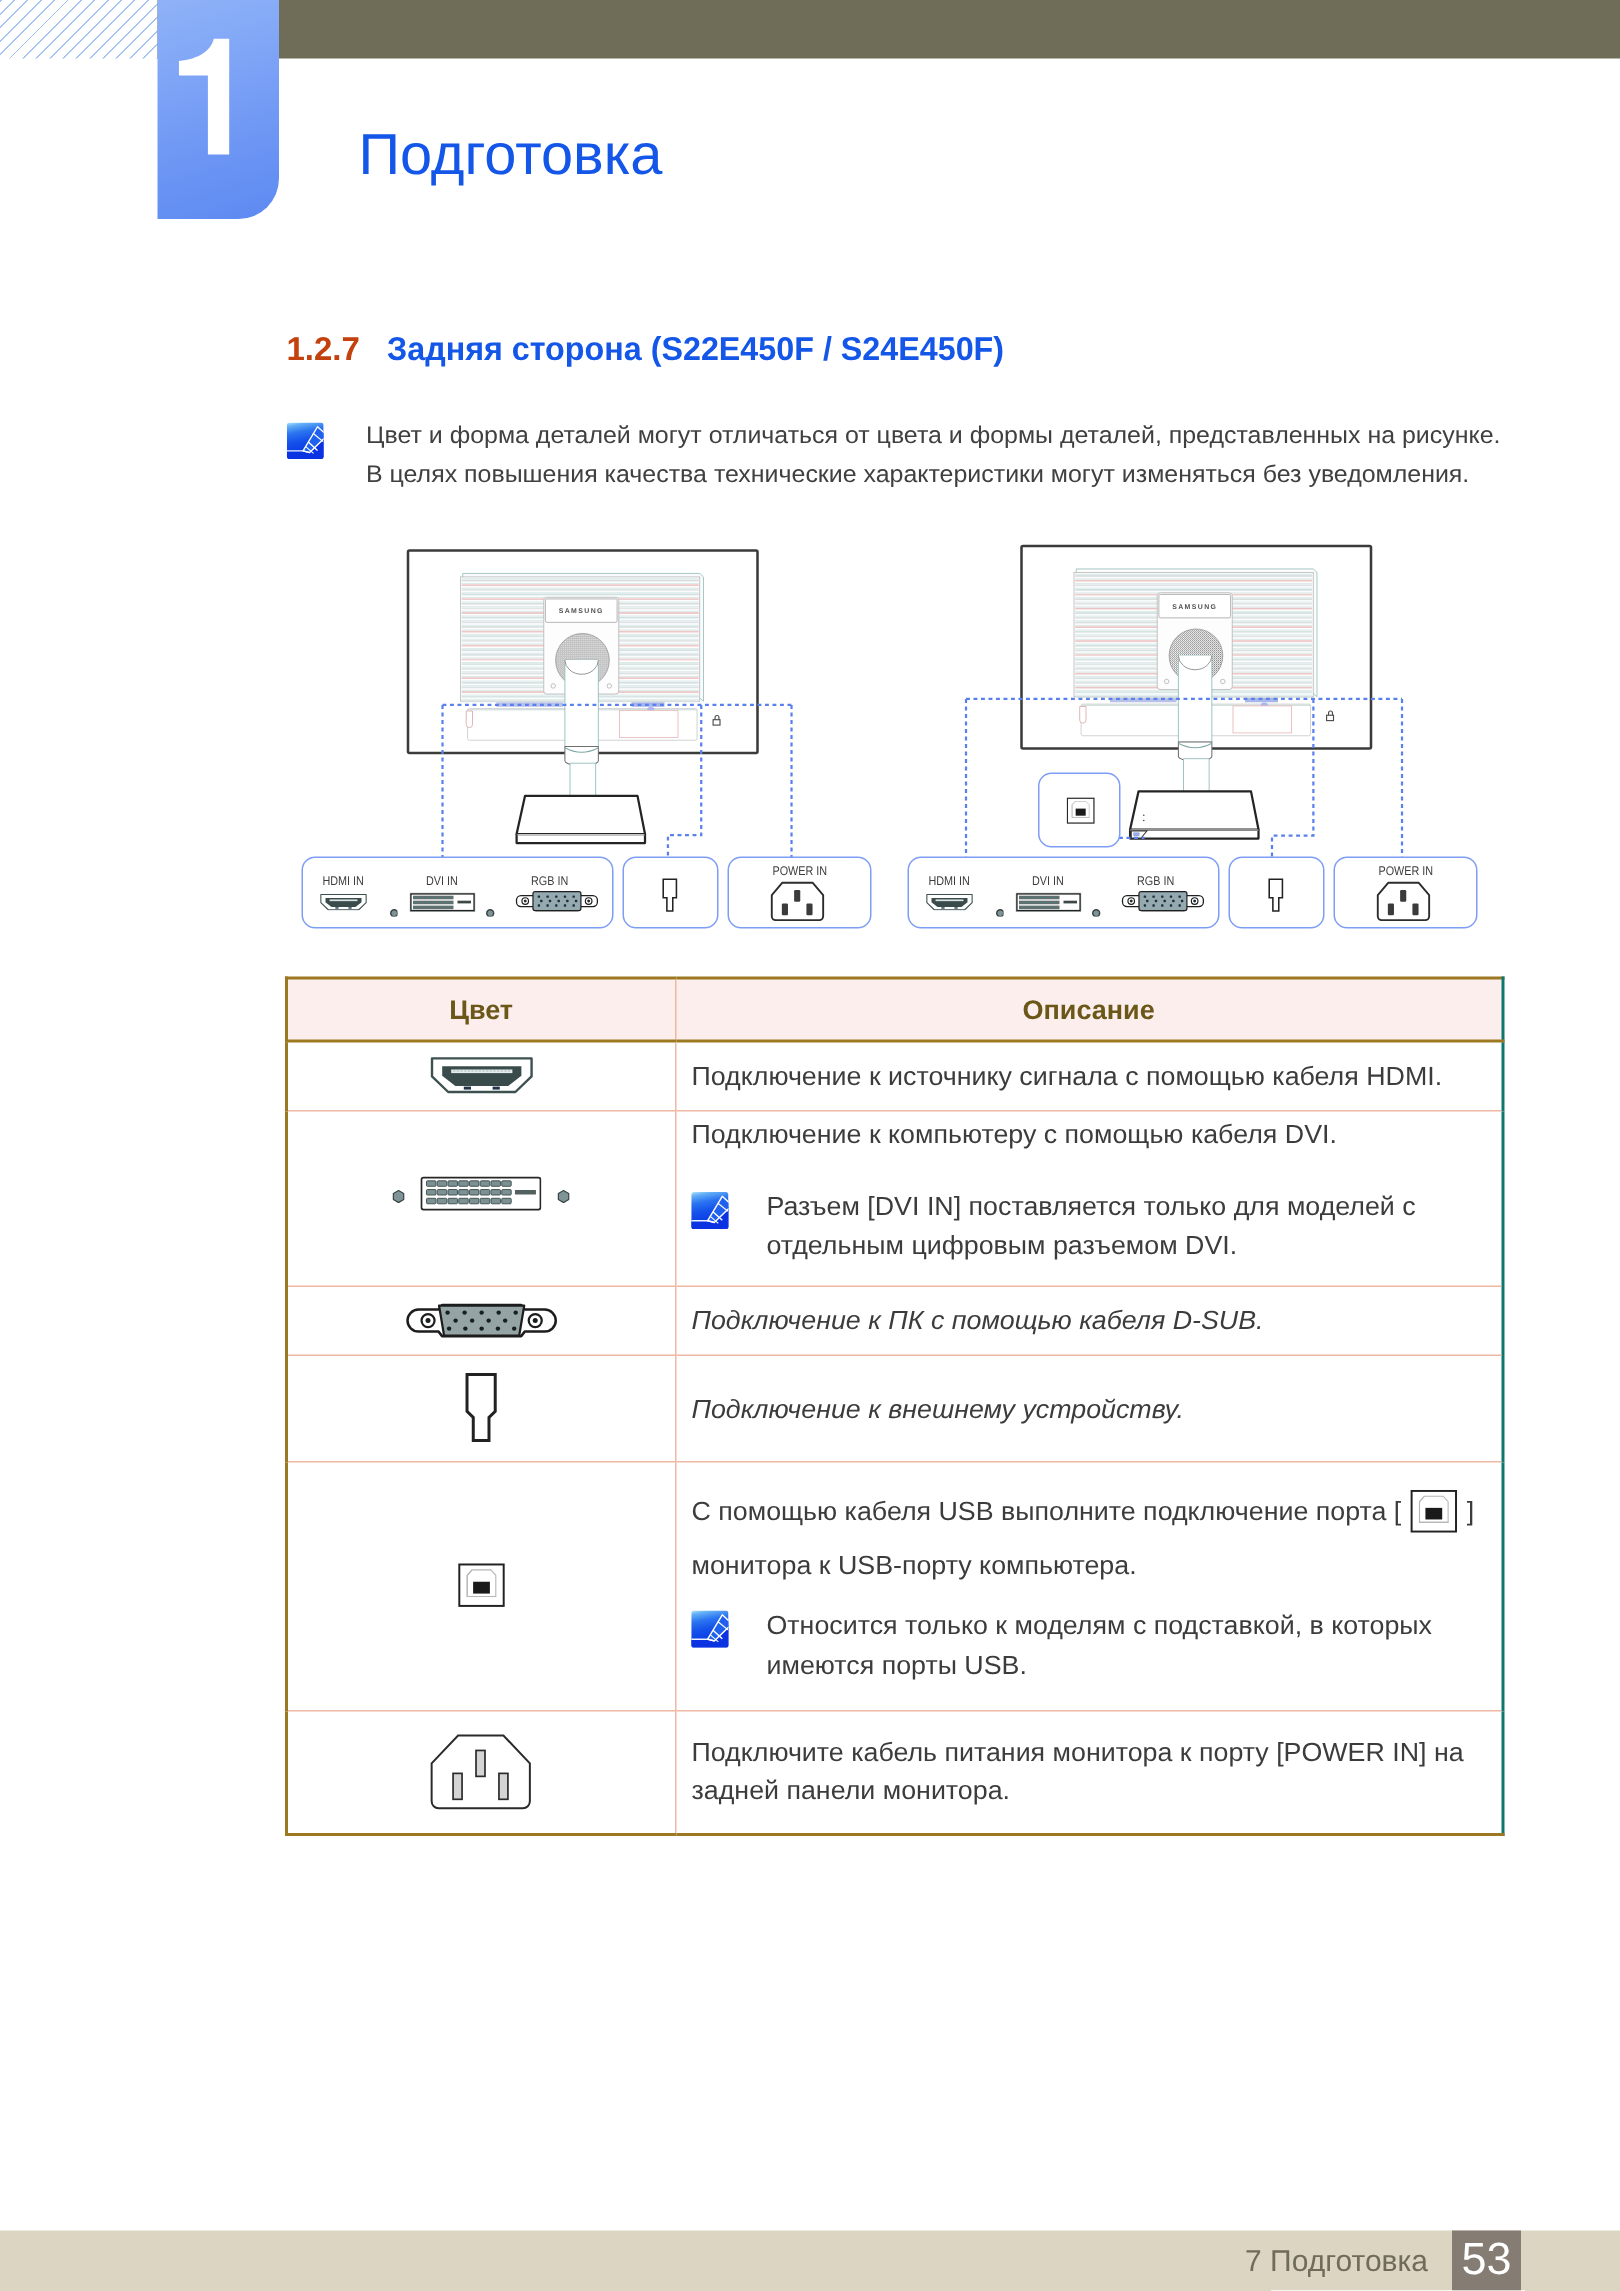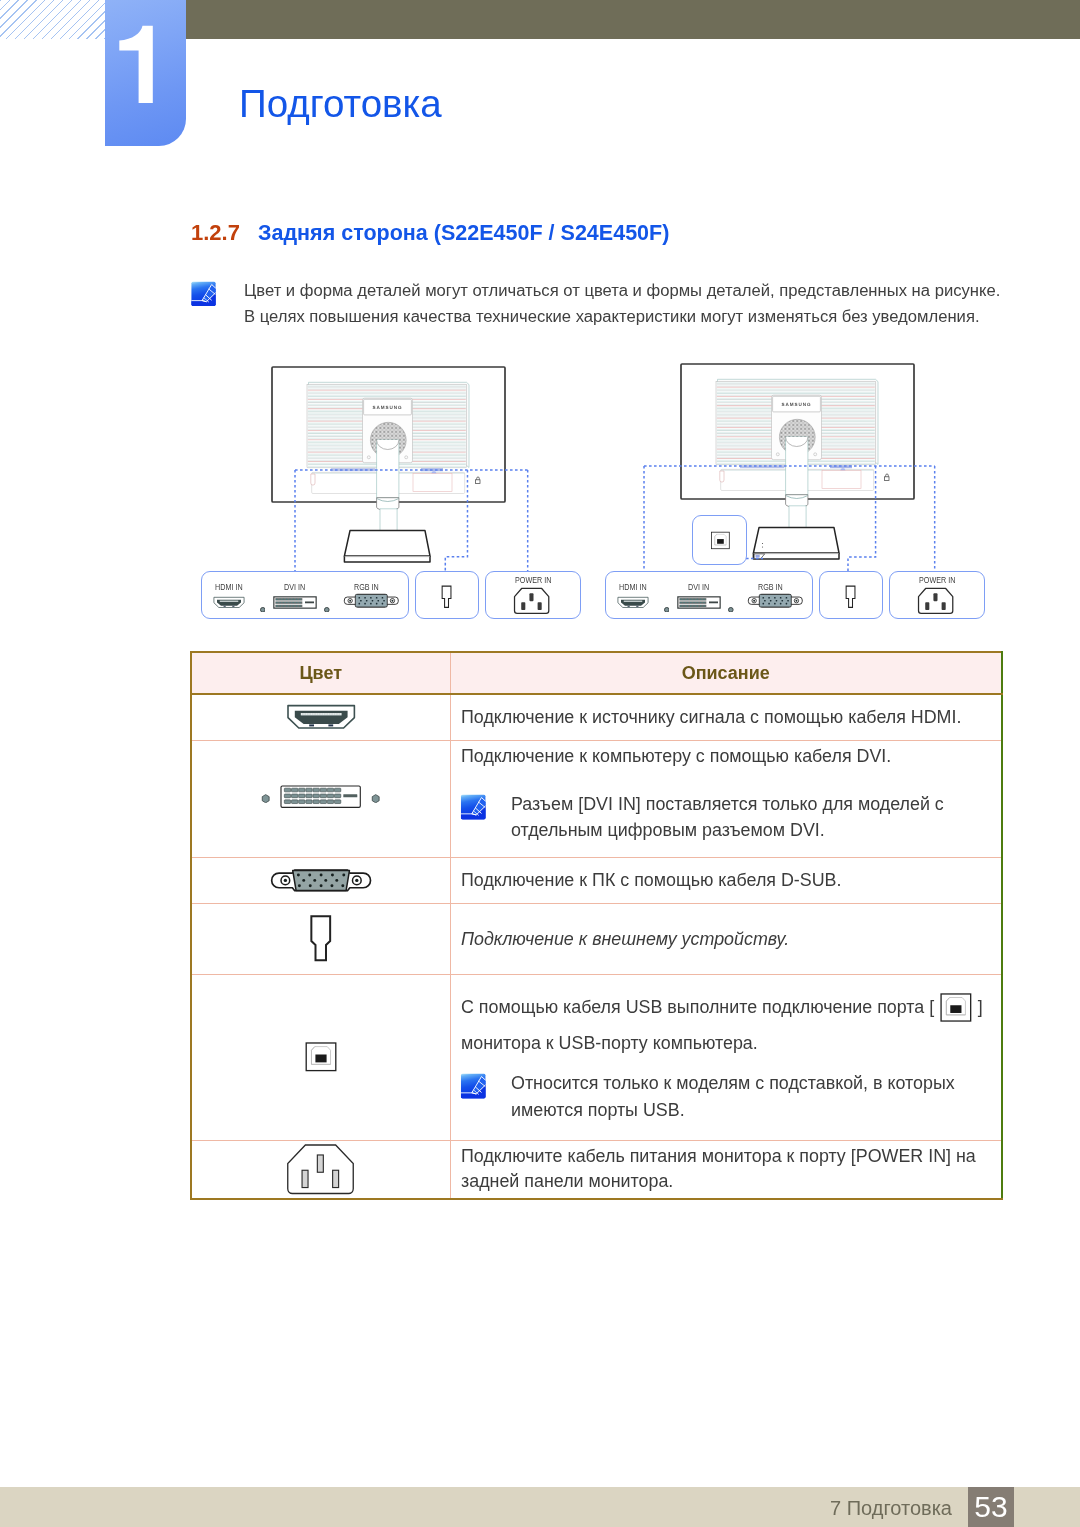--- a/index.html
+++ b/index.html
@@ -33,21 +33,21 @@
      text-align:center;color:#fff;font-size:30px;}
 
   #tbl{position:absolute;left:190px;top:651px;width:813px;border-collapse:collapse;table-layout:fixed;}
   #tbl td,#tbl th{border:1px solid #efb8a4;padding:0;vertical-align:middle;}
   #tbl th{background:#fdeeee;font-size:18px;color:#6b5718;font-weight:bold;height:42px;}
   #tbl .pc{width:259px;text-align:center;}
   #tbl td.desc{padding:0 12px 0 10px;font-size:17.5px;color:#3c3c3c;text-align:left;}
   #tbl tr.hdr th{border-top:2px solid #9d7822;border-bottom:2px solid #9d7822;}
   #tbl tr:last-child td{border-bottom:2px solid #9d7822;}
   #tbl th:first-child,#tbl td:first-child{border-left:2px solid #9d7822;}
-  #tbl th:last-child,#tbl td:last-child{border-right:2px solid #4d7c0f;}
+  #tbl th:last-child,#tbl td:last-child{border-right:2px solid #0f766e;}
   .tline{white-space:nowrap;line-height:36px;transform:scaleX(1.021);transform-origin:left center;}
   .subnote{display:flex;align-items:flex-start;margin-top:13px;}
   .subnote .sn-icon{flex:0 0 auto;margin-right:25.3px;margin-left:-0.9px;margin-top:3px;}
   .subnote .sn-lines .tline{line-height:26.3px;}
   .callout{position:absolute;border:1.4px solid #7e9ef5;border-radius:9px;background:#fff;}
   .calabel{position:absolute;font-size:8.4px;color:#3d3d3d;white-space:nowrap;line-height:8.4px;
      transform:scaleX(0.86);transform-origin:left top;}
 </style>
 </head>
 <body>
@@ -603,21 +603,21 @@
                     </g>
                   </svg></div>
                 <div class="sn-lines">
                   <div class="tline">Разъем [DVI IN] поставляется только для моделей с</div>
                   <div class="tline">отдельным цифровым разъемом DVI.</div>
                 </div>
               </div>
             </div>
           </td>
         </tr>
-<tr style="height:46px;">
+<tr style="height:46px;font-style:italic;">
           <td class="pc">
             <div style="display:flex;align-items:center;justify-content:center;">
               <svg viewBox="0 0 318 74" width="106.2" height="24.8">
                 <path d="M33 15 h40 l7 -9 h158 l7 9 h40 a22 22 0 0 1 0 44 h-40 l-7 9 h-158 l-7 -9 h-40 a22 22 0 0 1 0 -44 Z" fill="#ffffff" stroke="#1d1d1d" stroke-width="5" stroke-linejoin="round"></path>
                 <path d="M74 7 h170 l-10 60 h-150 Z" fill="#94a4a4" stroke="#1d1d1d" stroke-width="4.5" stroke-linejoin="round"></path>
                 <circle cx="91.0" cy="21" r="4.4" fill="#17201f"></circle>
                 <circle cx="125.0" cy="21" r="4.4" fill="#17201f"></circle>
                 <circle cx="159.0" cy="21" r="4.4" fill="#17201f"></circle>
                 <circle cx="193.0" cy="21" r="4.4" fill="#17201f"></circle>
                 <circle cx="227.0" cy="21" r="4.4" fill="#17201f"></circle>
@@ -702,21 +702,21 @@
                     </g>
                   </svg></div>
                 <div class="sn-lines">
                   <div class="tline">Относится только к моделям с подставкой, в которых</div>
                   <div class="tline">имеются порты USB.</div>
                 </div>
               </div>
             </div>
           </td>
         </tr>
-<tr style="height:59px;">
+<tr style="height:83px;">
           <td class="pc">
             <div style="display:flex;align-items:center;justify-content:center;">
               <svg viewBox="0 0 219 160" width="73" height="53.2">
                 <path d="M64 6 H155 L208 62 V138 a14 14 0 0 1 -14 14 H25 a14 14 0 0 1 -14 -14 V62 Z" fill="#ffffff" stroke="#2b2b2b" stroke-width="4"></path>
                 <rect x="100" y="36" width="18" height="52" fill="#d4d4d4" stroke="#2b2b2b" stroke-width="3.4"></rect>
                 <rect x="54" y="82" width="18" height="52" fill="#d4d4d4" stroke="#2b2b2b" stroke-width="3.4"></rect>
                 <rect x="146" y="82" width="18" height="52" fill="#d4d4d4" stroke="#2b2b2b" stroke-width="3.4"></rect>
               </svg>
             </div>
           </td>

